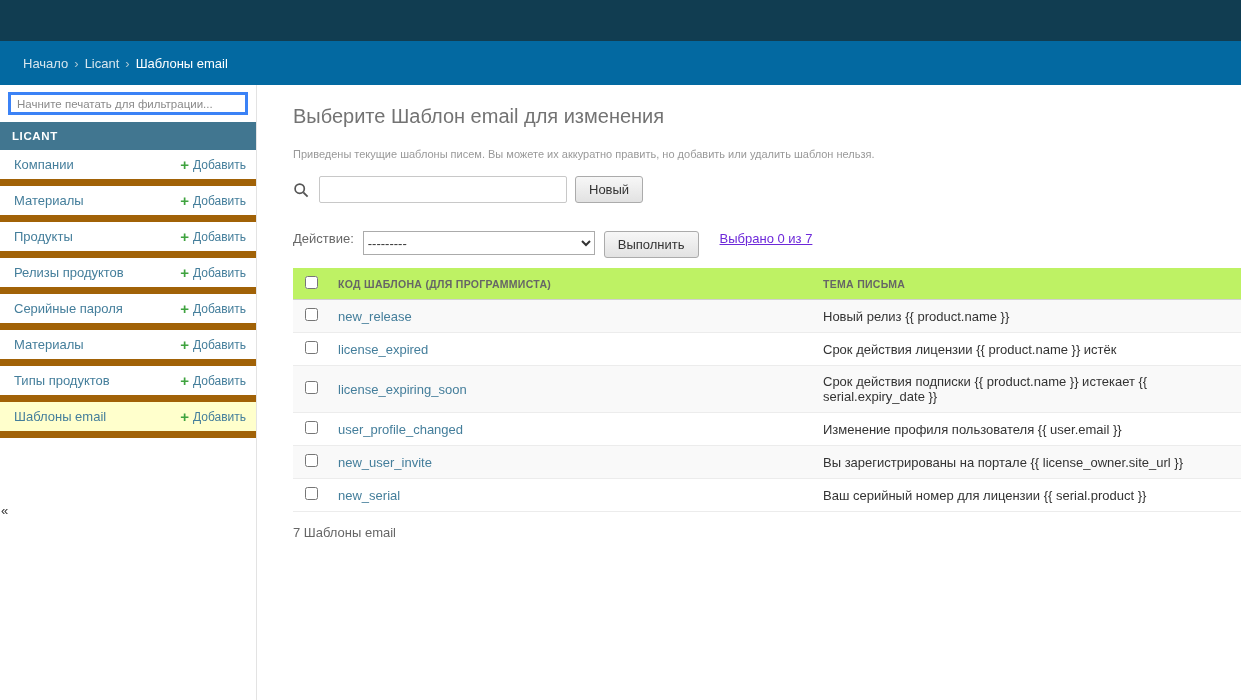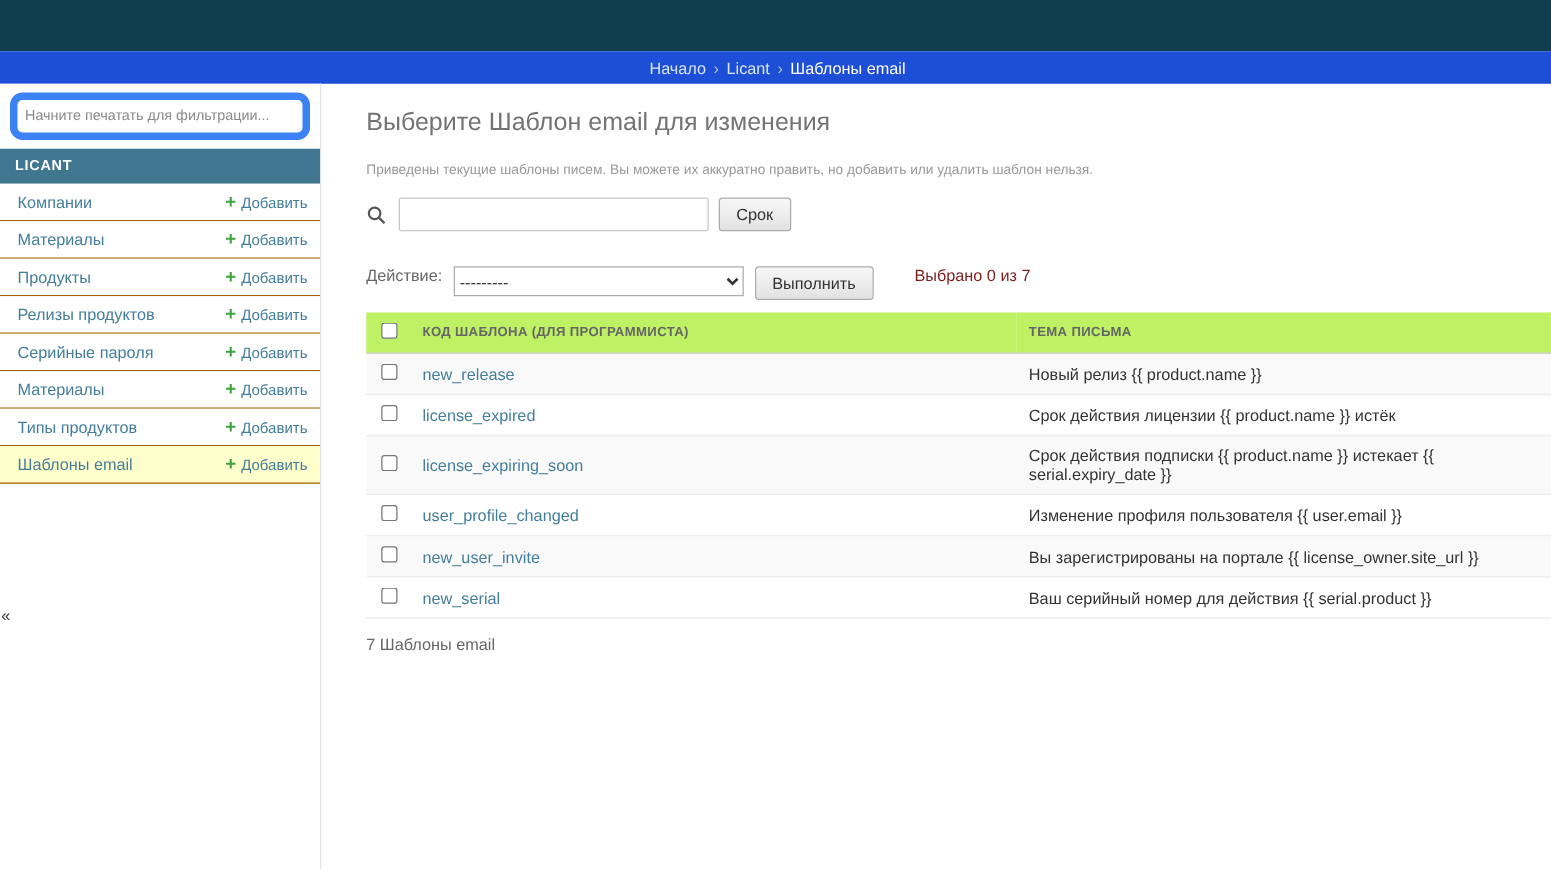--- a/index.html
+++ b/index.html
@@ -2,46 +2,46 @@
 <html><head>
 <meta charset="utf-8">
 <style>
   * { box-sizing: border-box; margin: 0; padding: 0; }
   html, body { width: 1241px; height: 700px; overflow: hidden; }
   body { font-family: "Liberation Sans", sans-serif; background: #fff; color: #333; }
 
   
   #topbar { height: 41px; background: #113d51; }
   #breadcrumbs {
-    height: 26px; background: #1d4ed8; color: #e8f1f6;
+    height: 44px; background: #0369a1; color: #e8f1f6;
     display: flex; align-items: center; gap: 6px;
-    padding: 0 20px 0 23px; font-size: 13px; justify-content: center;
+    padding: 0 20px 0 23px; font-size: 13px;
   }
   #breadcrumbs a { color: #d7e6ee; text-decoration: none; cursor: pointer; }
   #breadcrumbs .sep { color: #a9c6d3; }
   #breadcrumbs .current { color: #ffffff; }
 
   
   #layout { display: flex; height: 628px; position: relative; }
 
   
   #sidebar { width: 257px; background: #fff; border-right: 1px solid #e3e3e3; flex: 0 0 257px; }
   .filter-wrap { padding: 7px 8px; }
   .filter-input {
-    width: 100%; height: 38px; border: 6px solid #3b82f6; border-radius: 10px;
+    width: 100%; height: 23px; border: 3px solid #3b82f6; border-radius: 0;
     font-size: 11.5px; padding: 2px 6px; color: #444; font-family: "Liberation Sans", sans-serif;
   }
   .filter-input::placeholder { color: #8a8a8a; }
   .module-caption {
     background: #417690; color: #fff; font-size: 11.5px; font-weight: bold;
     letter-spacing: 0.6px; padding: 8px 12px; text-transform: uppercase;
   }
   .nav-item {
     display: flex; justify-content: space-between; align-items: center;
-    padding: 7px 10px 7px 14px; border-bottom: 1px solid #a16207; font-size: 13px;
+    padding: 7px 10px 7px 14px; border-bottom: 7px solid #a16207; font-size: 13px;
     background: #fff;
   }
   .nav-item.selected { background: #ffffcc; }
   .model-link { color: #447e9b; text-decoration: none; cursor: pointer; }
   .addlink { color: #447e9b; font-size: 12px; text-decoration: none; display: inline-flex; align-items: center; gap: 4px; cursor: pointer; }
   .addlink .plus { color: #3fa33f; font-weight: bold; font-size: 15px; line-height: 1; }
 
   #nav-toggle {
     position: absolute; left: 1px; top: 418px; font-size: 13px; color: #333;
     cursor: pointer; background: transparent; border: none; font-family: "Liberation Sans", sans-serif;
@@ -62,21 +62,21 @@
     height: 27px; padding: 0 13px; font-size: 13px; color: #333;
     background: linear-gradient(#f7f7f7, #e2e2e2); border: 1px solid #ababab;
     border-radius: 3px; cursor: pointer; font-family: "Liberation Sans", sans-serif;
   }
 
   .actions-row { display: flex; gap: 9px; margin-bottom: 10px; font-size: 13px; color: #666; }
   .action-select {
     width: 232px; height: 24px; font-size: 13px; border: 1px solid #ababab;
     color: #333; background: #fff; font-family: "Liberation Sans", sans-serif;
   }
-  .action-counter { margin-left: 24px; color: #7f1d1d; }
+  .action-counter { margin-left: 12px; color: #6d28d9; text-decoration: underline; }
 
   table#result-list { width: 100%; border-collapse: collapse; }
   #result-list thead th {
     background: #bef264; color: #666; font-size: 10.5px; font-weight: bold;
     text-transform: uppercase; letter-spacing: 0.3px; text-align: left;
     padding: 8px 10px; border-bottom: 1px solid #d0d0d0;
   }
   #result-list th.check-col, #result-list td.check-col { width: 30px; padding-left: 12px; }
   #result-list th.code-col { width: 485px; }
   #result-list tbody td {
@@ -174,21 +174,21 @@
     <p class="help-text">Приведены текущие шаблоны писем. Вы можете их аккуратно править, но добавить или удалить шаблон нельзя.</p>
 
     <div class="search-row">
       <span class="search-icon">
         <svg width="16" height="16" viewBox="0 0 16 16">
           <circle cx="6.7" cy="6.7" r="4.6" fill="none" stroke="#555" stroke-width="1.7"></circle>
           <line x1="10.3" y1="10.3" x2="14.6" y2="14.6" stroke="#555" stroke-width="1.9"></line>
         </svg>
       </span>
       <input type="text" class="search-input" value="" style="">
-      <button class="btn">Срок</button>
+      <button class="btn">Новый</button>
     </div>
 
     <div class="actions-row">
       <span>Действие:</span>
       <select class="action-select">
         <option>---------</option>
       </select>
       <button class="btn">Выполнить</button>
       <span class="action-counter">Выбрано 0 из 7</span>
     </div>
@@ -225,21 +225,21 @@
           <td>Изменение профиля пользователя {{ user.email }}</td>
         </tr>
         <tr>
           <td class="check-col"><input type="checkbox" style=""></td>
           <td class="code-cell"><a>new_user_invite</a></td>
           <td>Вы зарегистрированы на портале {{ license_owner.site_url }}</td>
         </tr>
         <tr>
           <td class="check-col"><input type="checkbox" style=""></td>
           <td class="code-cell"><a>new_serial</a></td>
-          <td>Ваш серийный номер для действия {{ serial.product }}</td>
+          <td>Ваш серийный номер для лицензии {{ serial.product }}</td>
         </tr>
       </tbody>
     </table>
 
     <p class="paginator">7 Шаблоны email</p>
   </div>
 
 </div>
 
 </body></html>

